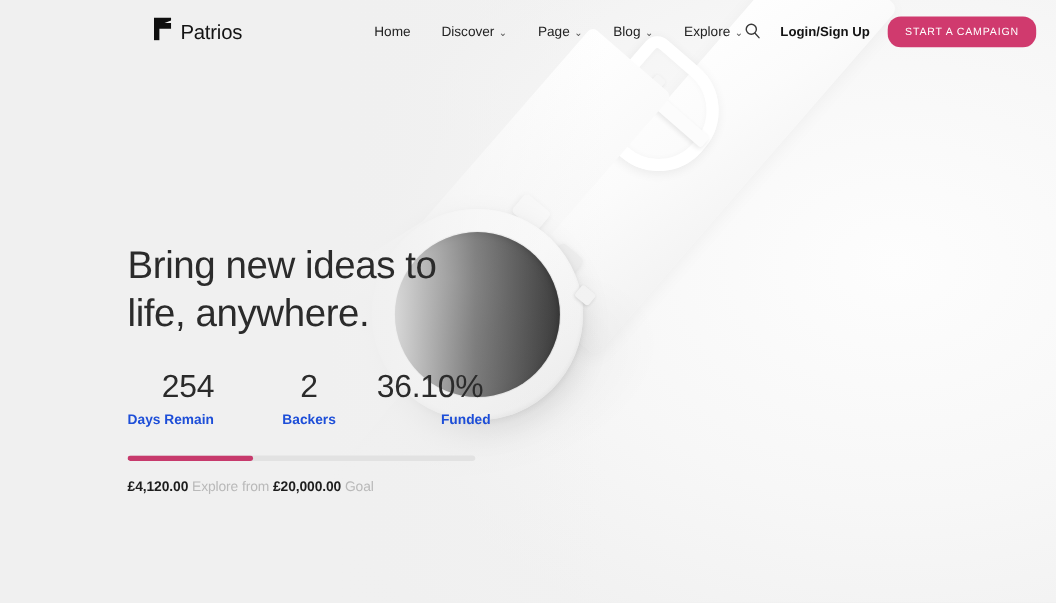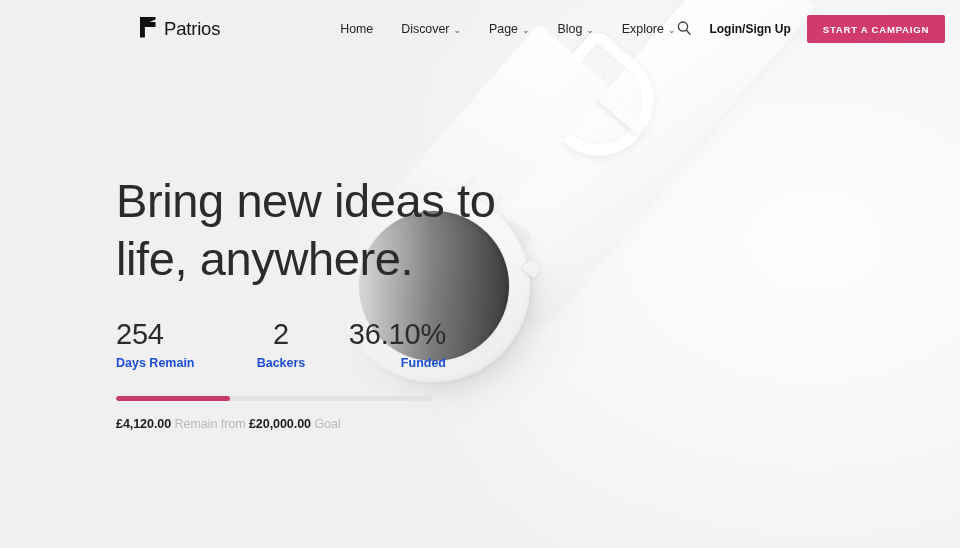--- a/index.html
+++ b/index.html
@@ -290,62 +290,64 @@
     font-weight: bold;
     color: #141414;
     text-decoration: none;
     cursor: pointer;
     white-space: nowrap;
   }
   .cta-button {
     background: #d03a6e;
     color: #ffffff;
     font-size: 9.6px;
-    font-weight: bold;
+    font-weight: normal;
     letter-spacing: 0.75px;
     padding: 9px 16px 8px;
     border: 0;
-    border-radius: 2px;
+    border-radius: 12px;
     cursor: pointer;
     white-space: nowrap;
     font-family: inherit;
   }
 
   
   .hero-content {
     position: absolute;
     left: 116px;
     top: 172px;
     width: 400px;
     z-index: 50;
   }
   .hero-title {
-    font-size: 47px;
+    font-size: 35px;
     line-height: 1.24;
     font-weight: 400;
     color: #2b2b2b;
     letter-spacing: -0.4px;
     white-space: pre-line;
+    margin-top: 48px;
   }
 
   .stats-row {
     display: flex;
     margin-top: 30px;
     width: 330px;
   }
   .stat { flex: 1; }
   .stat--days   { text-align: left; }
   .stat--backers{ text-align: center; }
   .stat--funded { text-align: right; }
   .stat-value {
     font-size: 29px;
     font-weight: 400;
     color: #2b2b2b;
     line-height: 1.05;
     letter-spacing: -0.2px;
+    text-align: center;
   }
   .stat-label {
     font-size: 12.5px;
     color: #1d4ed8;
     margin-top: 7px;
     font-weight: 700;
   }
 
   .progress-track {
     position: relative;
@@ -479,20 +481,20 @@
         <div class="stat-label">Funded</div>
       </div>
     </div>
 
     <div class="progress-track">
       <div class="progress-fill" style="width: 36.1%;"></div>
     </div>
 
     <p class="funding-line">
       <span class="amount">£4,120.00</span>
-      <span>Remain from</span>
+      <span>Explore from</span>
       <span class="amount">£20,000.00</span>
       <span>Goal</span>
     </p>
 
   </section>
 
 </div>
 
 </body></html>

